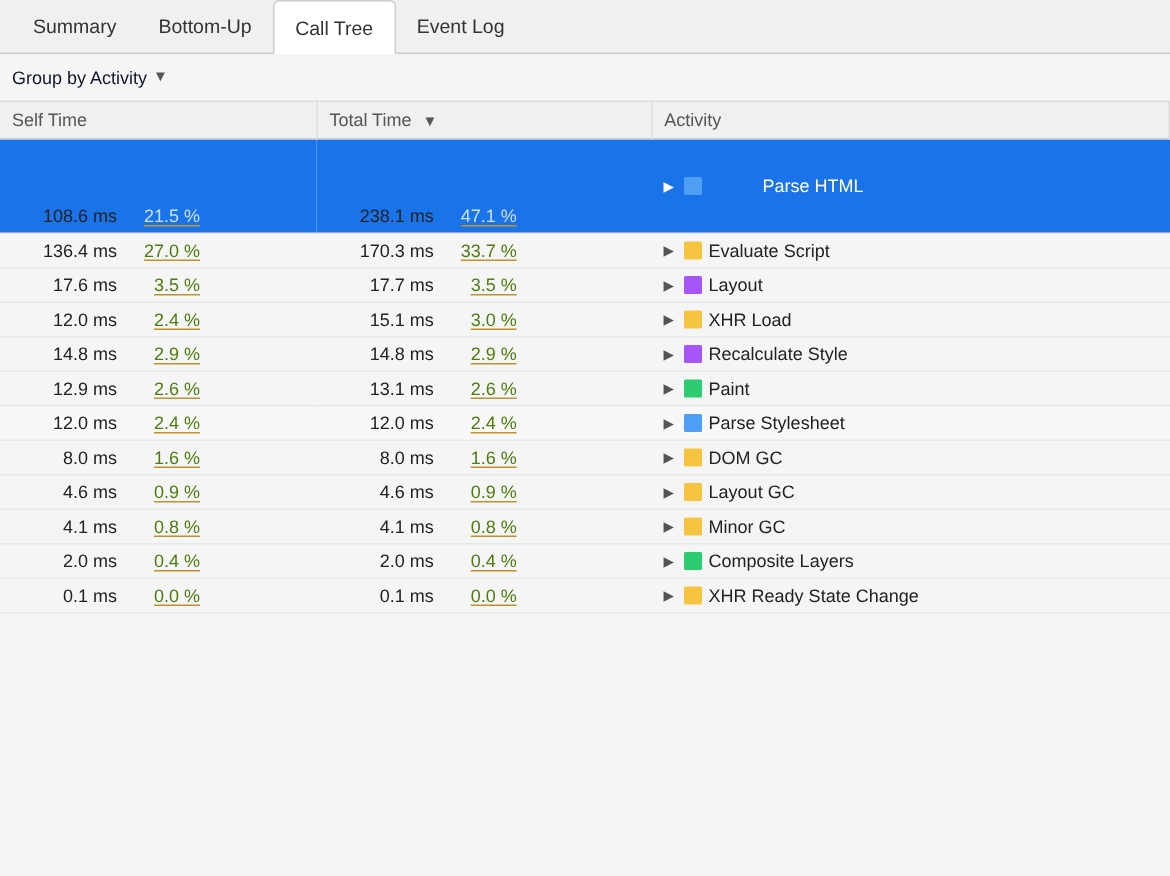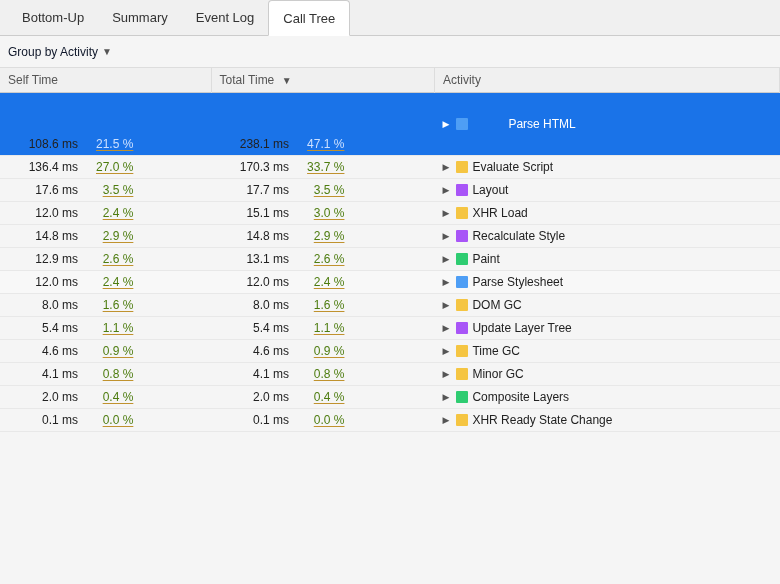--- a/index.html
+++ b/index.html
@@ -166,24 +166,24 @@
       text-decoration-color: #c0922e;
       text-underline-offset: 2px;
     }
   </style>
 </head>
 <body>
 
 <div id="app">
 
   <div class="tab-bar">
+    <div id="tab-0" class="tab">Summary</div>
     <div id="tab-1" class="tab">Bottom-Up</div>
-    <div id="tab-0" class="tab">Summary</div>
+    <div id="tab-2" class="tab active">Call Tree</div>
     <div id="tab-3" class="tab">Event Log</div>
-    <div id="tab-2" class="tab active">Call Tree</div>
   </div>
 
   <div class="toolbar">
     <span class="group-by-label">Group by Activity</span>
     <span class="dropdown-arrow">▼</span>
   </div>
 
   <div class="table-container">
     <table>
       <thead>
@@ -332,49 +332,32 @@
       <td>
         <div class="activity-cell">
           <span class="expand-arrow">▶</span>
           <div class="color-box" style="background:#f5c542"></div>
           <span class="activity-name">DOM GC</span>
         </div>
       </td>
     </tr>
           <tr>
       <td>
-        <span class="time-val">5.4 ms</span>
-        <span class="pct underline-pct">1.1 %</span>
-      </td>
-      <td>
-        <span class="time-val">5.4 ms</span>
-        <span class="pct underline-pct">1.1 %</span>
-      </td>
-      <td>
-        <div class="activity-cell">
-          <span class="expand-arrow">▶</span>
-          <div class="color-box" style="background:#a855f7"></div>
-          <span class="activity-name">Update Layer Tree</span>
-        </div>
-      </td>
-    </tr>
-          <tr>
-      <td>
         <span class="time-val">4.6 ms</span>
         <span class="pct underline-pct">0.9 %</span>
       </td>
       <td>
         <span class="time-val">4.6 ms</span>
         <span class="pct underline-pct">0.9 %</span>
       </td>
       <td>
         <div class="activity-cell">
           <span class="expand-arrow">▶</span>
           <div class="color-box" style="background:#f5c542"></div>
-          <span class="activity-name">Time GC</span>
+          <span class="activity-name">Layout GC</span>
         </div>
       </td>
     </tr>
           <tr>
       <td>
         <span class="time-val">4.1 ms</span>
         <span class="pct underline-pct">0.8 %</span>
       </td>
       <td>
         <span class="time-val">4.1 ms</span>

